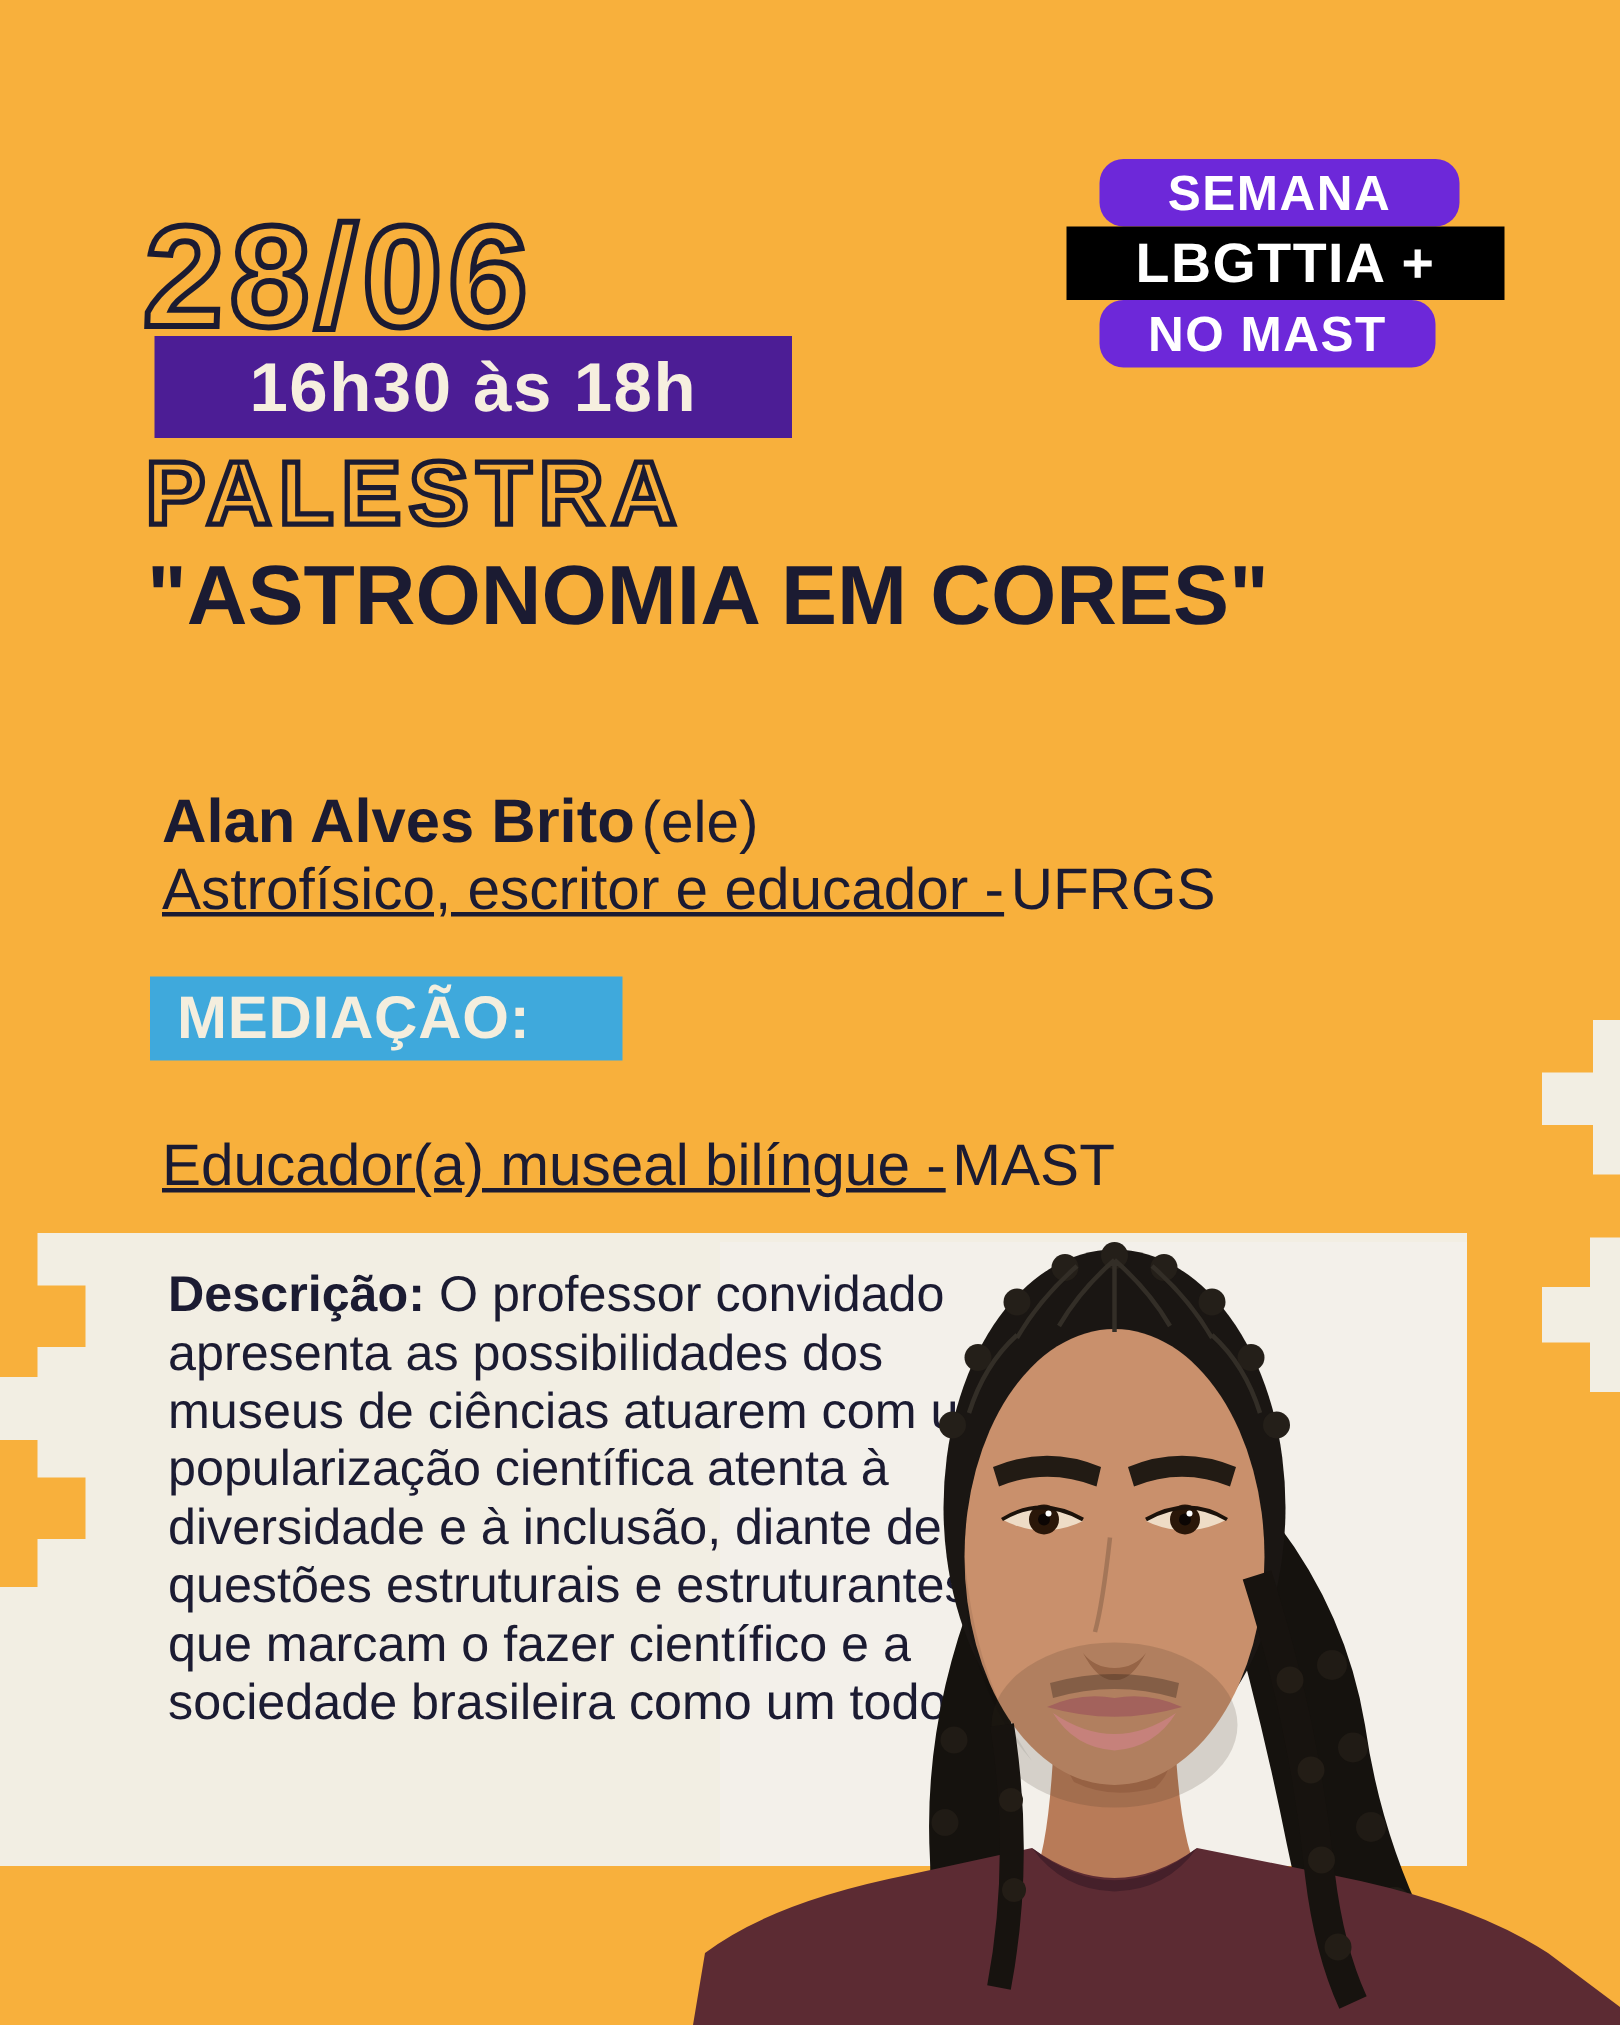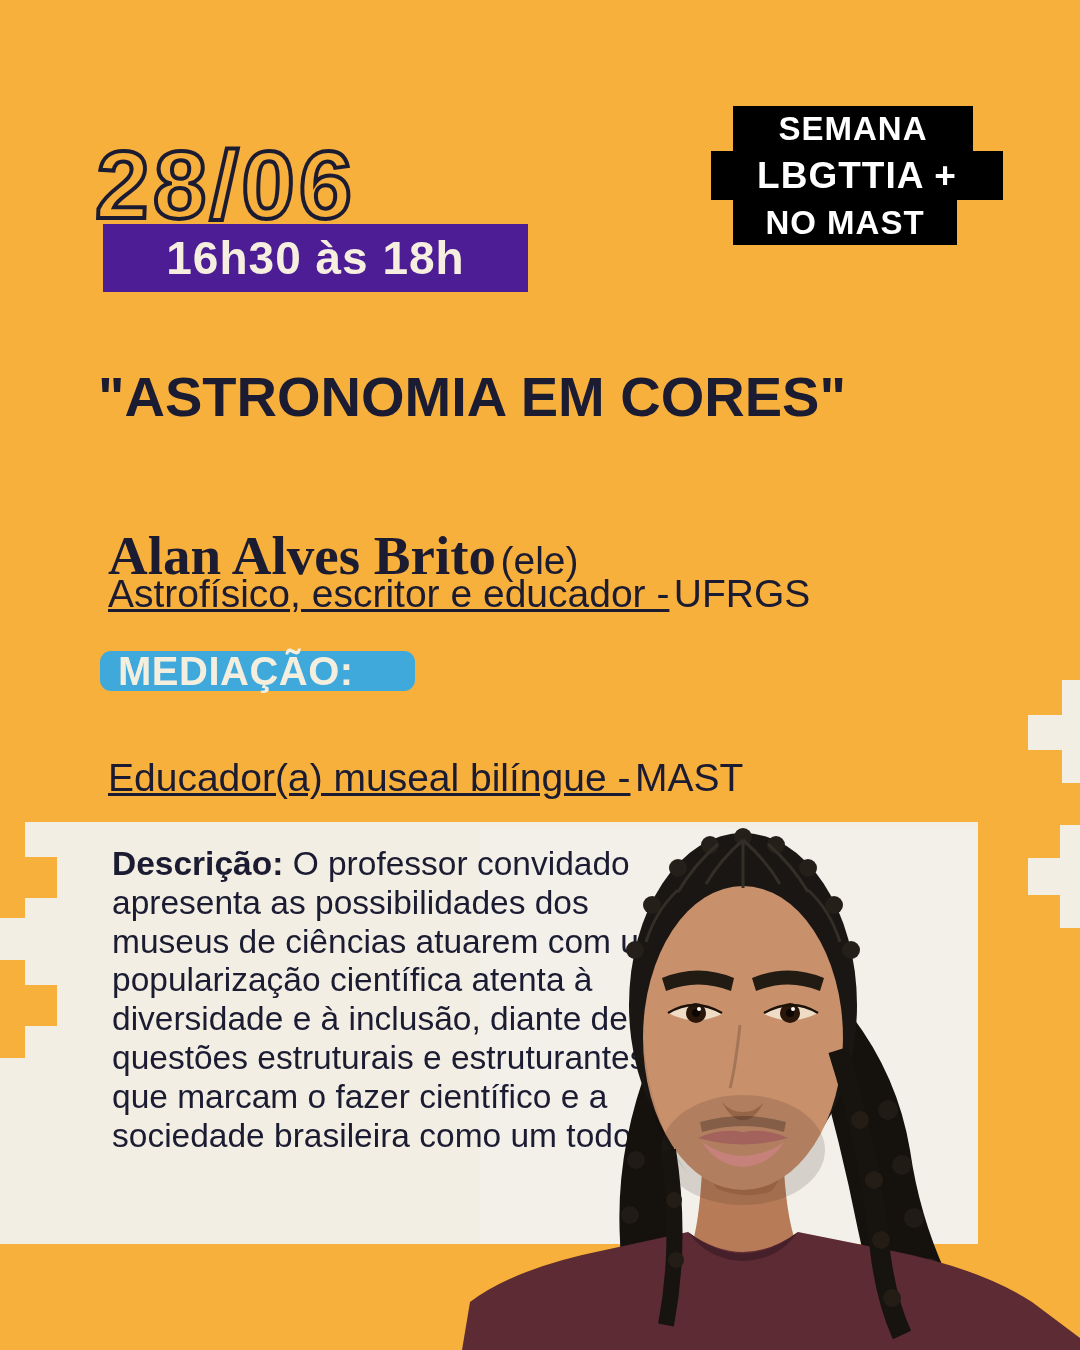--- a/index.html
+++ b/index.html
@@ -2,43 +2,43 @@
 <html><head>
 <meta charset="utf-8">
 <style>
   html,body{margin:0;padding:0;}
   body{width:1080px;height:1350px;font-family:"Liberation Sans",sans-serif;}
   #canvas{position:relative;width:1080px;height:1350px;background:#F8B03C;overflow:hidden;}
   .abs{position:absolute;}
 
   
   .badge-bar{display:flex;align-items:center;justify-content:center;color:#FFFFFF;font-weight:900;letter-spacing:1px;}
-  .badge-blue{background:#000000;}
+  .badge-blue{background:#6d28d9;border-radius:16px;}
   .badge-pink{background:#000000;}
   #badge1{left:733px;top:106px;width:240px;height:45px;font-size:33px;}
   #badge2{left:711px;top:151px;width:292px;height:49px;font-size:37px;}
   #badge3{left:733px;top:200px;width:224px;height:45px;font-size:33px;}
 
   
   .outline-text{color:transparent;-webkit-text-stroke:3.5px #1B1B32;font-weight:900;}
   #date{left:96px;top:130px;font-size:96px;letter-spacing:4px;-webkit-text-stroke:4px #1B1B32;transform:skewX(-2deg);}
   #kind{left:97px;top:294px;font-size:60px;letter-spacing:5px;}
 
   #time-box{left:103px;top:224px;width:425px;height:68px;background:#4c1d95;display:flex;align-items:center;justify-content:center;}
   #time-box span{color:#F6EFDF;font-size:46px;font-weight:800;letter-spacing:1px;}
 
   #title{left:98px;top:364px;font-size:56px;font-weight:900;color:#1B1B32;letter-spacing:0px;white-space:nowrap;}
 
   .label-bar{background:#3FA9DC;display:flex;align-items:center;}
   .label-bar span{color:#F4EEDE;font-weight:800;letter-spacing:0.5px;font-size:40px;padding-left:18px;white-space:nowrap;}
   #speaker-bar{left:100px;top:467px;width:690px;height:56px;}
-  #mediation-bar{left:100px;top:651px;width:315px;height:40px;border-radius:11px;}
+  #mediation-bar{left:100px;top:651px;width:315px;height:56px;}
 
   .person-line{color:#1B1B32;white-space:nowrap;}
-  .person-name{font-weight:900;font-size:55px;font-family:Liberation Serif, serif;}
+  .person-name{font-weight:900;font-size:41px;}
   .person-pronouns{font-weight:400;font-size:39px;}
   .person-role{font-weight:400;font-size:39px;text-decoration:underline;}
   .person-org{font-weight:400;font-size:39px;margin-top:39px;}
   #speaker-name-line{left:108px;top:524px;}
   #speaker-role-line{left:108px;top:572px;}
   #mediator-name-line{left:108px;top:708px;}
   #mediator-role-line{left:108px;top:756px;text-align:center;}
 
   
   #desc-box{left:0;top:822px;width:978px;height:422px;background:#F2EEE3;}
@@ -67,20 +67,21 @@
   <div class="abs badge-bar badge-blue" id="badge3">
     <span>NO MAST</span>
   </div>
 
   <div class="abs outline-text" id="date">28/06</div>
 
   <div class="abs" id="time-box">
     <span>16h30 às 18h</span>
   </div>
 
+  <div class="abs outline-text" id="kind">PALESTRA</div>
 
   <div class="abs" id="title">"ASTRONOMIA EM CORES"</div>
 
   <div class="abs person-line" id="speaker-name-line">
     <span class="person-name">Alan Alves Brito</span>
     <span class="person-pronouns">(ele)</span>
   </div>
   <div class="abs person-line" id="speaker-role-line">
     <span class="person-role">Astrofísico, escritor e educador -</span>
     <span class="person-org">UFRGS</span>

